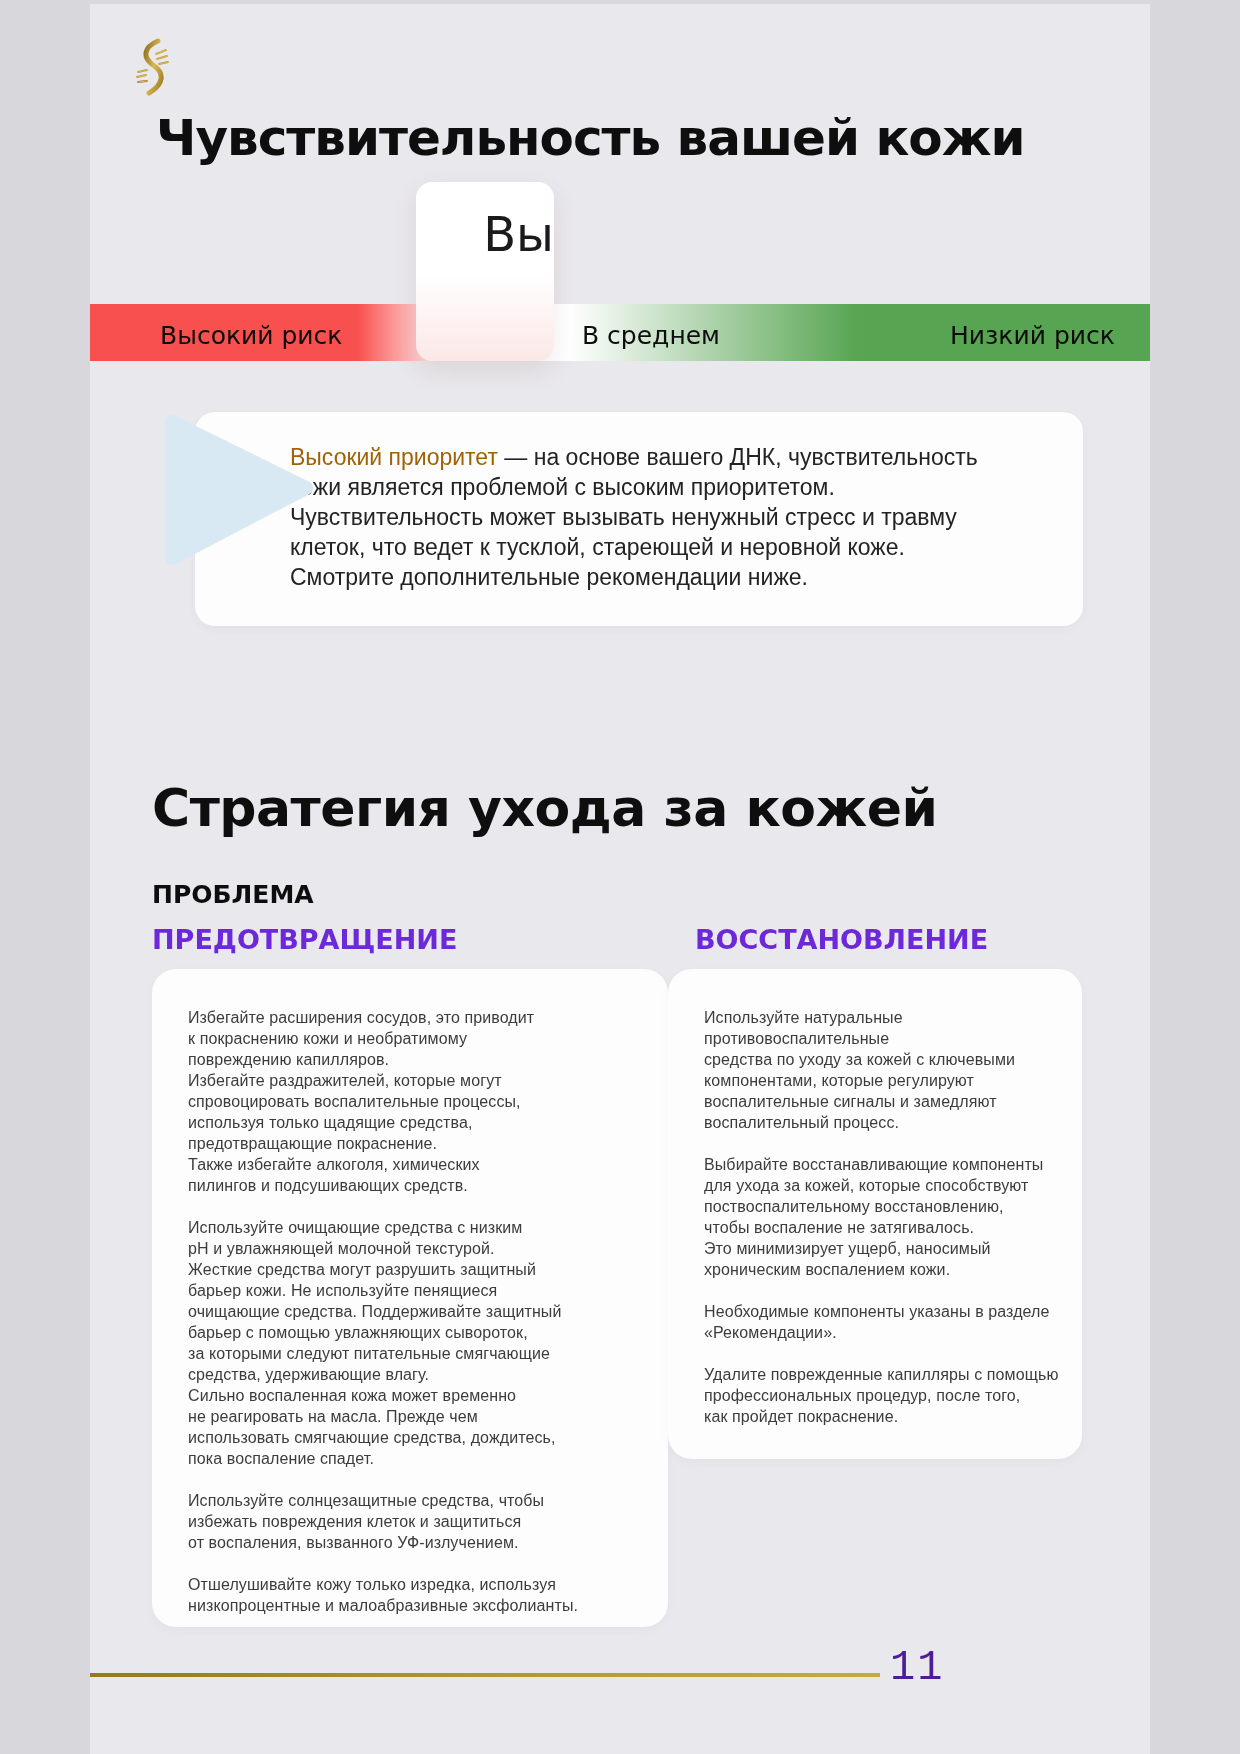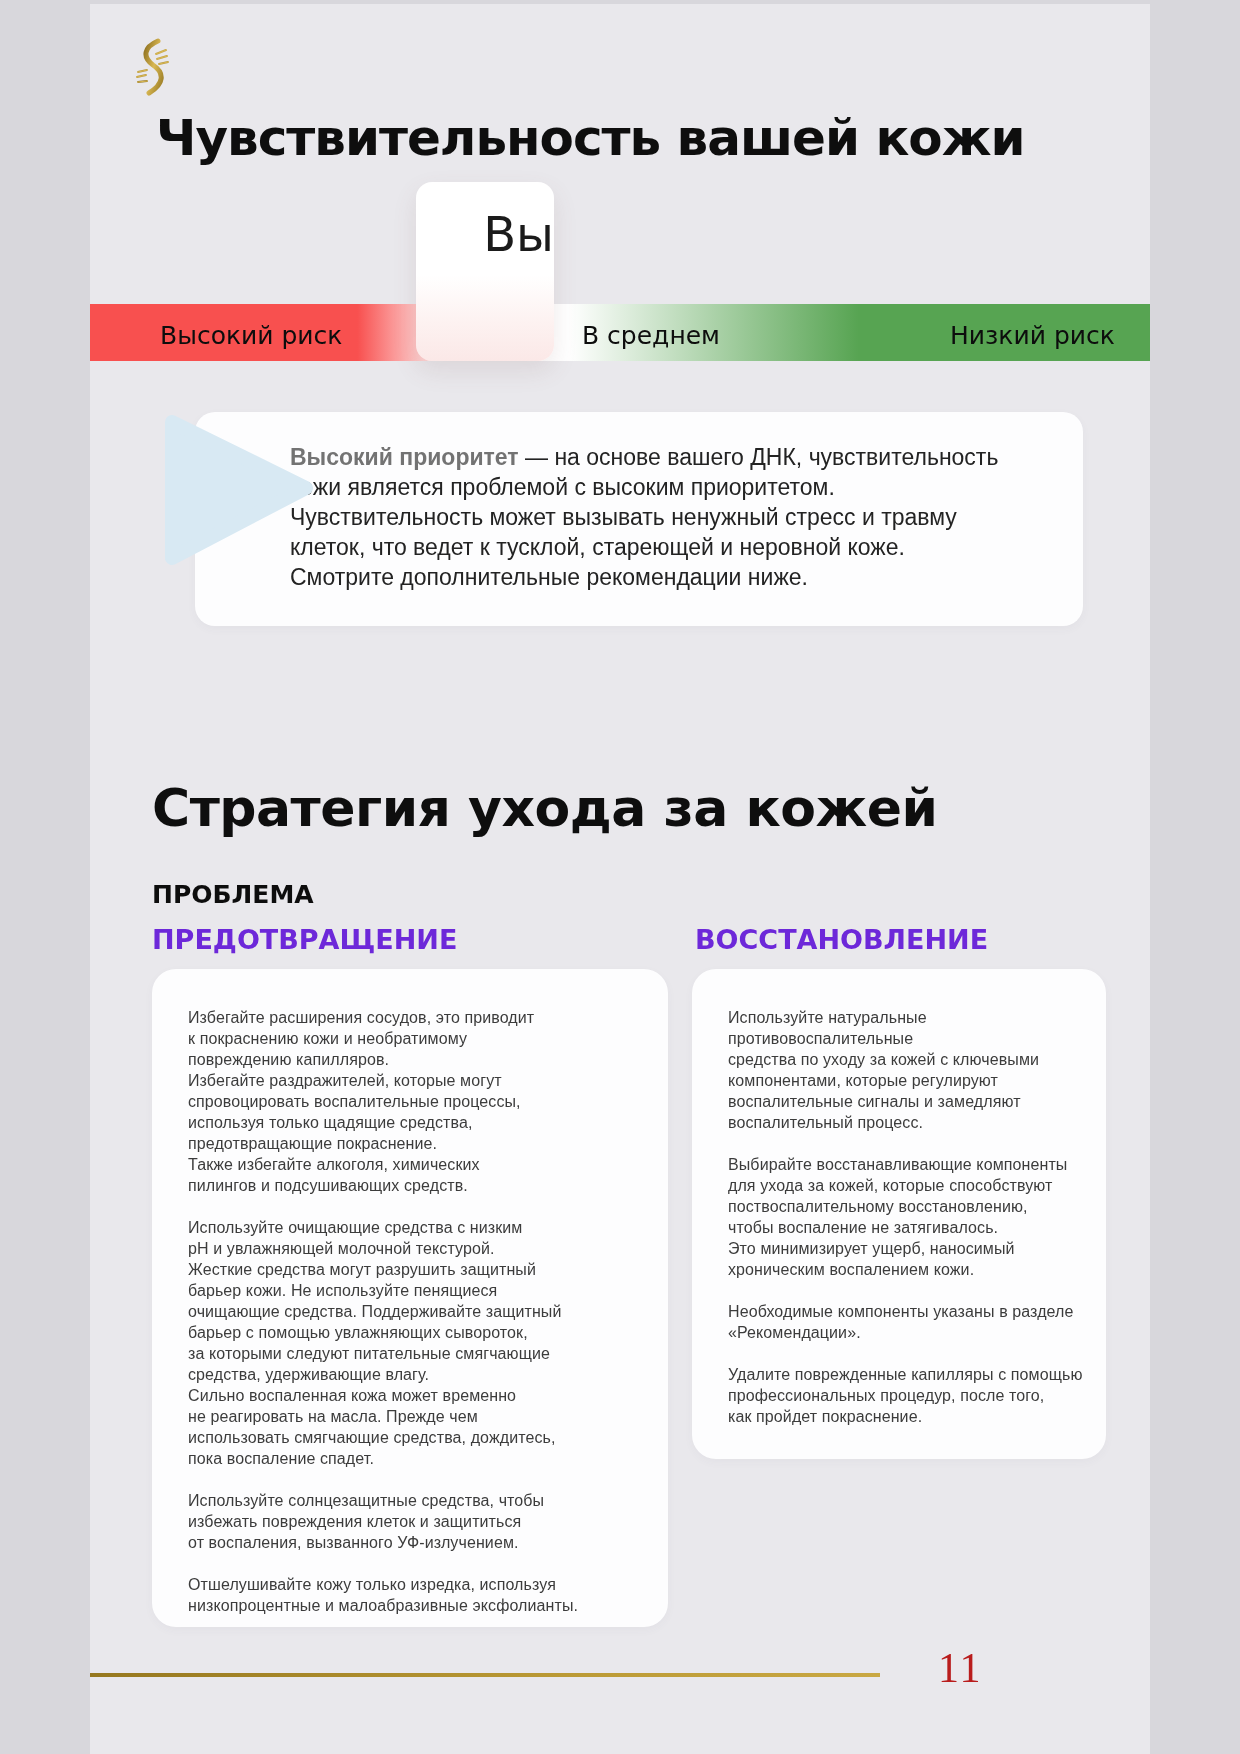--- a/index.html
+++ b/index.html
@@ -47,21 +47,21 @@
   .callout{
     position:absolute;left:105px;top:408px;width:888px;height:214px;
     background:#fdfdfe;border-radius:20px;
     box-shadow:0 3px 10px rgba(80,80,100,0.04);
   }
   .callout-arrow{position:absolute;left:74px;top:410px;z-index:2;}
   .callout-text{
     position:absolute;left:200px;top:438px;width:790px;margin:0;
     font-size:23px;line-height:30px;color:#232323;white-space:pre-line;
   }
-  .callout-text b{font-weight:700;color:#737373;}
+  .callout-text b{font-weight:400;color:#a16207;}
   
   .strategy-title{
     position:absolute;left:62px;top:778px;margin:0;
     font-family:"DejaVu Sans",sans-serif;font-weight:800;
     font-size:52px;line-height:52px;letter-spacing:-0.5px;color:#0e0e0e;
   }
   .problem-label{
     position:absolute;left:62px;top:876px;
     font-family:"DejaVu Sans",sans-serif;font-weight:700;font-size:25px;color:#0d0d0d;
   }
@@ -78,34 +78,34 @@
   }
   .col-header.left{left:62px;}
   .col-header.right{left:605px;}
   
   .card{
     position:absolute;top:965px;background:#fdfdfe;border-radius:24px;
     box-shadow:0 3px 10px rgba(80,80,100,0.04);
     box-sizing:border-box;
   }
   .card.left{left:62px;width:516px;height:658px;padding:38px 0 0 36px;}
-  .card.right{left:602px;width:414px;height:490px;padding:38px 6px 16px 36px;}
+  .card.right{left:578px;width:414px;height:490px;padding:38px 6px 16px 36px;}
   .card p{
     margin:0 0 21px 0;font-size:16px;line-height:21px;color:#3c3c3c;
     white-space:pre-line;letter-spacing:0.1px;
   }
   
   .footer-line{
     position:absolute;left:0;top:1669px;width:790px;height:4px;
     background:linear-gradient(90deg,#96781f,#bb9a35 60%,#c9a843);
   }
   .page-number{
-    position:absolute;left:848px;top:1640px;
-    font-family:Liberation Serif, serif;font-size:42px;line-height:48px;
-    color:#b91c1c;letter-spacing:2px;
+    position:absolute;left:800px;top:1640px;
+    font-family:Liberation Mono, monospace;font-size:42px;line-height:48px;
+    color:#4c1d95;letter-spacing:2px;
   }
 </style>
 </head>
 <body>
 
 <div class="page">
 
   <div class="logo">
     <svg width="40" height="58" viewBox="0 0 40 58">
       <defs>

